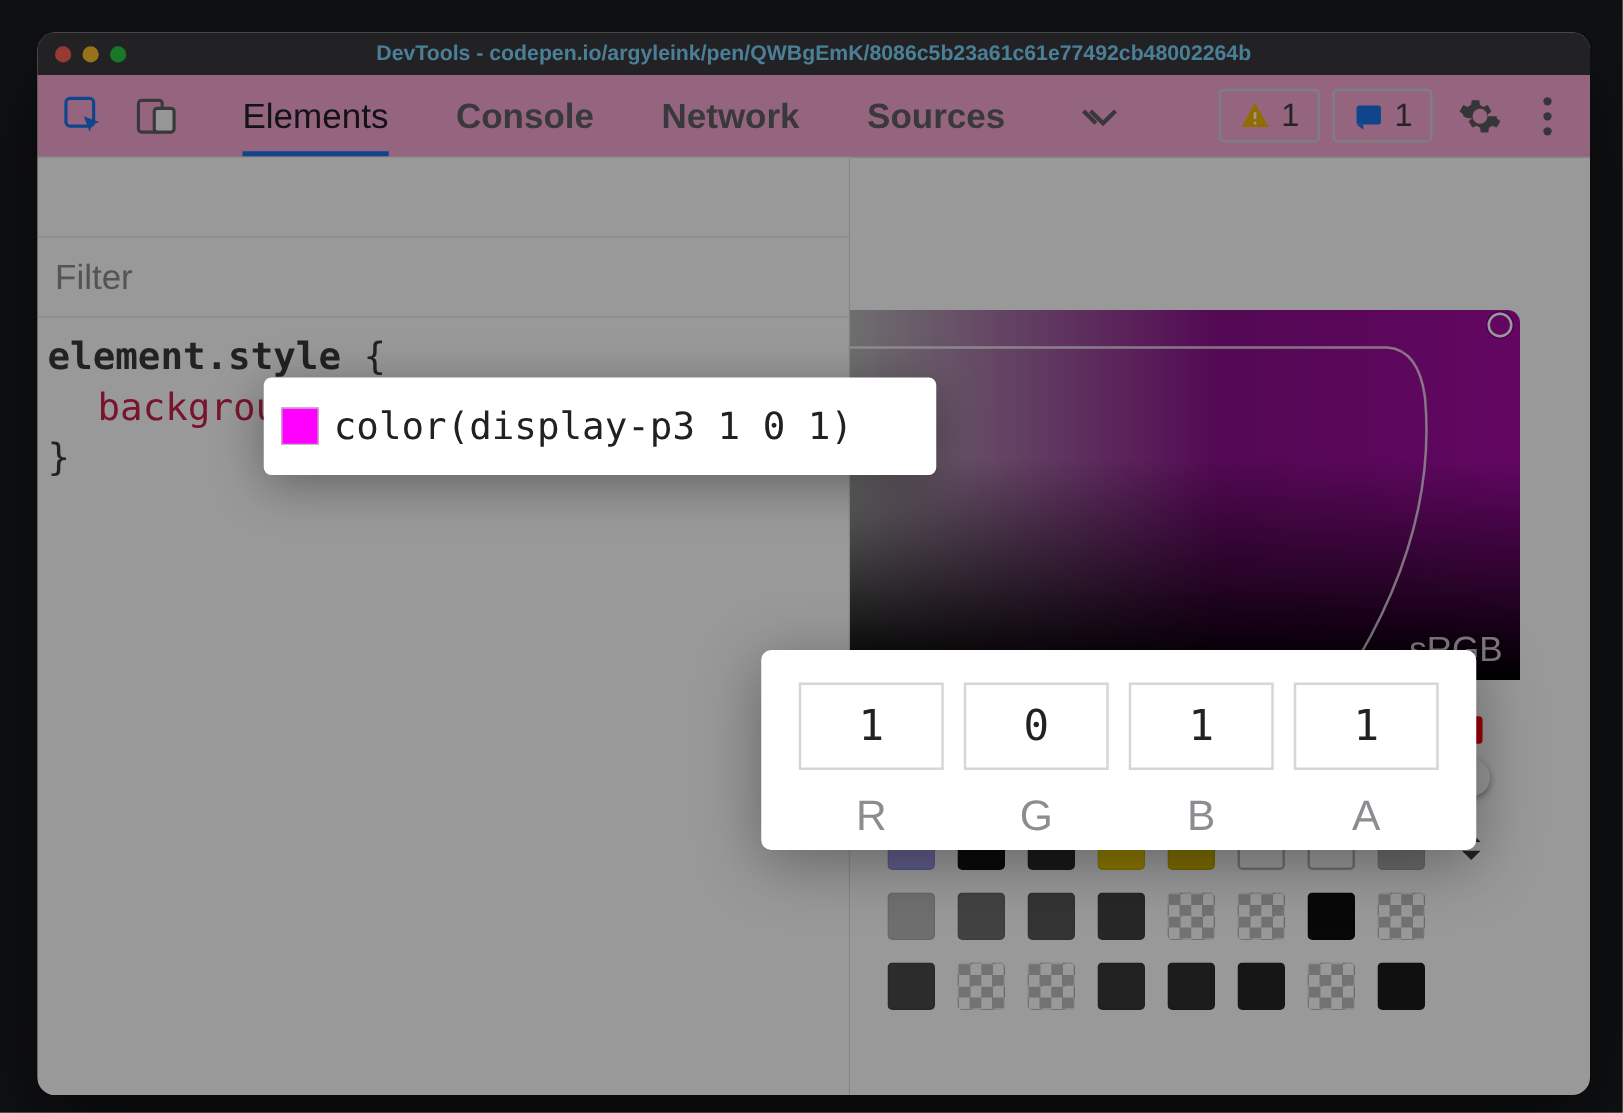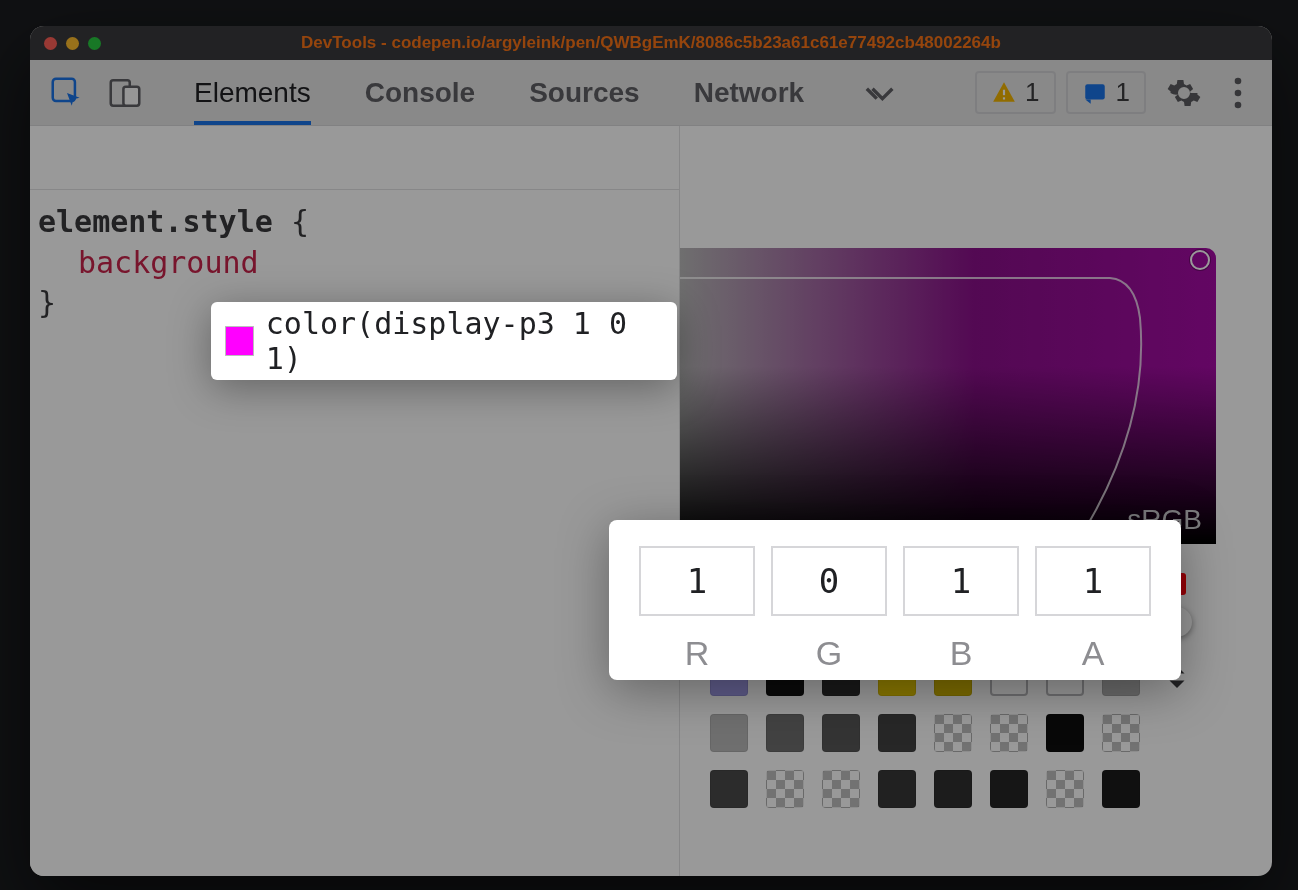--- a/index.html
+++ b/index.html
@@ -35,34 +35,34 @@
     position: relative;
   }
   .traffic { display: flex; gap: 9px; }
   .dot { width: 13px; height: 13px; border-radius: 50%; }
   .dot.red { background: #ff5f57; }
   .dot.yellow { background: #febc2e; }
   .dot.green { background: #28c840; }
   .title {
     position: absolute; left: 0; right: 0;
     text-align: center;
-    color: #f97316;
+    color: #7dd3fc;
     font-size: 17px;
     font-weight: 600;
     font-family: inherit;
     pointer-events: none;
   }
   .toolbar {
     height: 66px;
     border-bottom: 1px solid #d7d7d9;
     display: flex;
     align-items: center;
     padding: 0 18px 0 18px;
     gap: 10px;
-    background: #e5e5e5;
+    background: #f9a8d4;
   }
   .tb-left { display:flex; align-items:center; gap: 20px; }
   .sel-icon svg, .dev-icon svg { display:block; }
   .tabs { display:flex; align-items:stretch; margin-left: 40px; gap: 54px; height: 100%; }
   .tab {
     display:flex; align-items:center;
     font-size: 28px;
     font-weight: 700;
     color: #5f5f64;
     cursor: pointer;
@@ -106,21 +106,21 @@
     color: #222;
     line-height: 1.35;
   }
   .css-sel { color:#3a3a3c;font-weight:bold; }
   .css-prop { color:#c8244b; padding-left: 40px; }
   .css-brace { color:#3a3a3c; }
   
   .value-pop {
     position:absolute;
     top: 302px; left: 211px;
-    width: 466px; height: 78px;
+    width: 538px; height: 78px;
     background:#ffffff;
     border-radius: 6px;
     box-shadow: 0 8px 40px rgba(0,0,0,0.35);
     display:flex; align-items:center;
     padding: 0 14px; gap: 12px;
     z-index: 600;
     font-family: ui-monospace, "SF Mono", Menlo, Consolas, monospace;
   }
   .swatch {
     width: 30px; height: 30px;
@@ -258,22 +258,22 @@
       <span class="dev-icon">
         <svg width="38" height="38" viewBox="0 0 24 24" fill="none" stroke="#5f5f64" stroke-width="1.6">
           <rect x="3" y="4" width="12" height="16" rx="1.5"></rect>
           <rect x="11" y="8" width="10" height="12" rx="1.5" fill="#fafafb"></rect>
         </svg>
       </span>
     </div>
     <div class="tabs">
       <div class="tab active">Elements</div>
       <div class="tab">Console</div>
+      <div class="tab">Network</div>
       <div class="tab">Sources</div>
-      <div class="tab">Network</div>
     </div>
     <span class="more-tabs">
       <svg width="34" height="34" viewBox="0 0 24 24" fill="none" stroke="#5f5f64" stroke-width="2.4">
         <path d="M6 9 L13 16 L20 9"></path>
           <path d="M2 9 L9 16"></path>
       </svg>
     </span>
     <div class="spacer"></div>
     <div class="badge warn">
       <svg width="26" height="26" viewBox="0 0 24 24" fill="#f2b400">
@@ -300,20 +300,23 @@
           <circle cx="3" cy="4" r="2.2"></circle>
           <circle cx="3" cy="12" r="2.2"></circle>
           <circle cx="3" cy="20" r="2.2"></circle>
         </svg>
     </span>
   </div>
 
   <div class="body">
     <div class="styles-col">
       <div class="top-strip"></div>
+      <div class="filter-row">
+        <input class="filter-input" placeholder="Filter" style="">
+      </div>
       <div class="css-block">
         <div>
           <span class="css-sel">element.style</span>
           <span class="css-brace">{</span>
         </div>
         <div>
           <span class="css-prop">background</span>
         </div>
         <div>
           <span class="css-brace">}</span>

